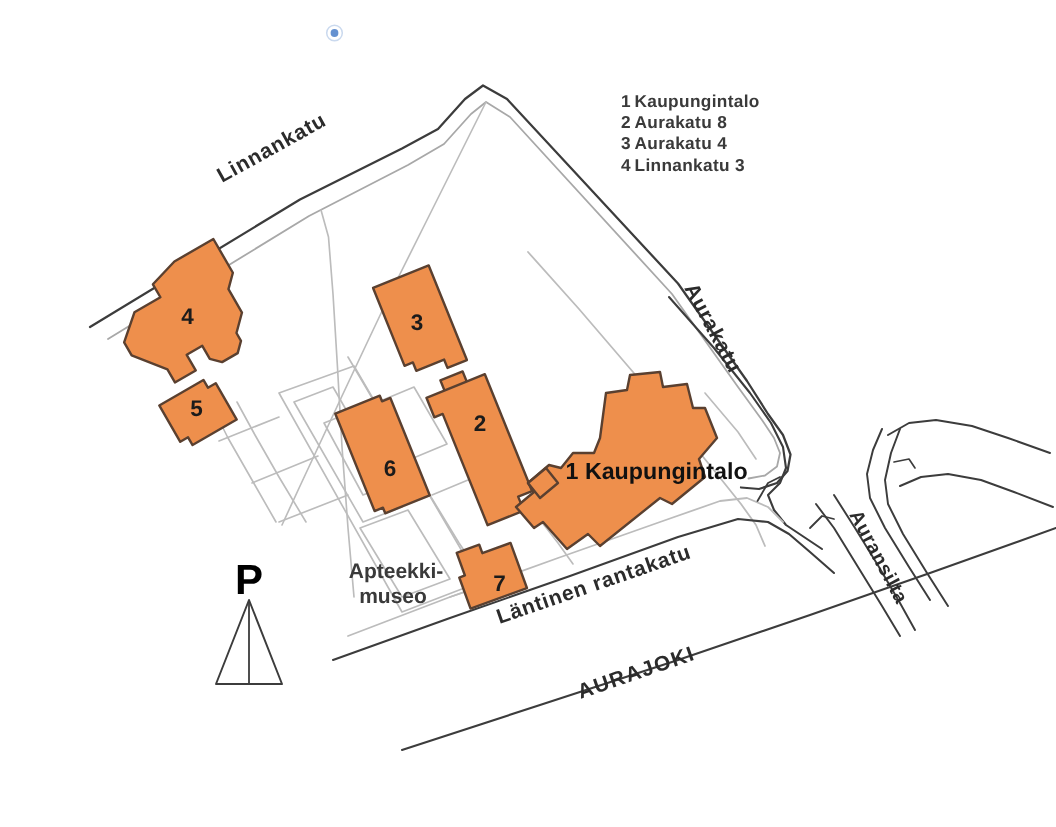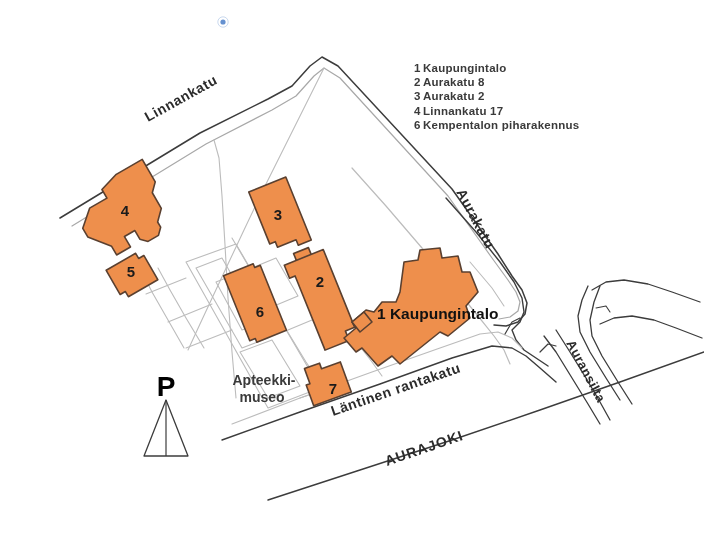--- a/index.html
+++ b/index.html
@@ -225,23 +225,20 @@
   </svg>
 
   <div class="legend-block">
     <span class="legend-row">
       <span class="legend-num">1</span><span>Kaupungintalo</span>
     </span>
     <span class="legend-row">
       <span class="legend-num">2</span><span>Aurakatu 8</span>
     </span>
     <span class="legend-row">
-      <span class="legend-num">3</span><span>Aurakatu 2</span>
-    </span>
-    <span class="legend-row">
-      <span class="legend-num">4</span><span>Linnankatu 17</span>
-    </span>
-    <span class="legend-row">
-      <span class="legend-num">6</span><span>Kempentalon piharakennus</span>
+      <span class="legend-num">3</span><span>Aurakatu 4</span>
+    </span>
+    <span class="legend-row">
+      <span class="legend-num">4</span><span>Linnankatu 3</span>
     </span>
   </div>
 
 </div>
 
 </body></html>

